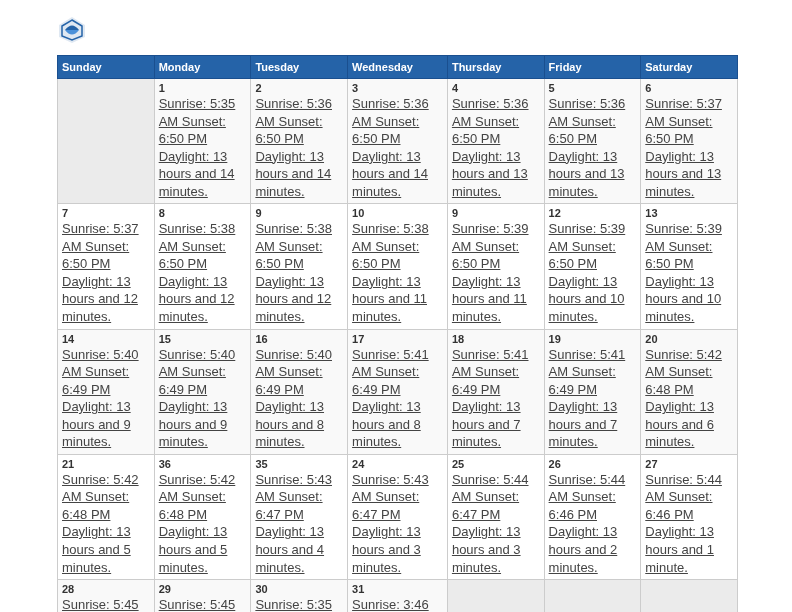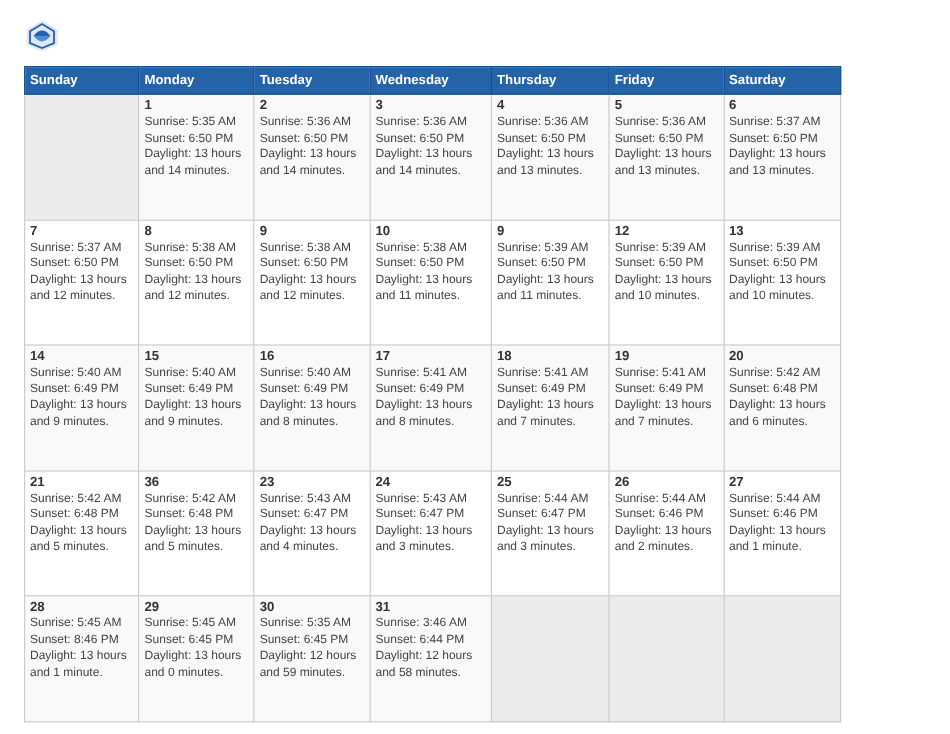--- a/index.html
+++ b/index.html
@@ -9,20 +9,21 @@
       width: 792px;
       height: 612px;
       overflow: hidden;
     }
     .page {
       width: 721px;
       height: 612px;
       padding: 15px 20px 10px 20px;
       display: flex;
       flex-direction: column;
+      margin-left: 37px;
     }
     .header {
       display: flex;
       justify-content: space-between;
       align-items: flex-start;
       margin-bottom: 10px;
     }
     .logo {
       display: flex;
       align-items: center;
@@ -92,23 +93,24 @@
     tbody tr:nth-child(odd) td {
       background: #f9f9f9;
     }
     .day-num {
       font-weight: bold;
       font-size: 11px;
       display: block;
       margin-bottom: 1px;
     }
     .day-info {
-      font-size: 10px;
+      font-size: 13px;
       color: #444;
       line-height: 1.35;
+      text-decoration: underline;
     }
     td.empty {
       background: #f0f0f0;
     }
     tbody tr:nth-child(odd) td.empty {
       background: #ebebeb;
     }
   </style>
 </head>
 <body>
@@ -303,21 +305,21 @@
 and 5 minutes.</div>
             </td>
             <td>
               <span class="day-num">36</span>
               <div class="day-info">Sunrise: 5:42 AM
 Sunset: 6:48 PM
 Daylight: 13 hours
 and 5 minutes.</div>
             </td>
             <td>
-              <span class="day-num">23</span>
+              <span class="day-num">35</span>
               <div class="day-info">Sunrise: 5:43 AM
 Sunset: 6:47 PM
 Daylight: 13 hours
 and 4 minutes.</div>
             </td>
             <td>
               <span class="day-num">24</span>
               <div class="day-info">Sunrise: 5:43 AM
 Sunset: 6:47 PM
 Daylight: 13 hours

